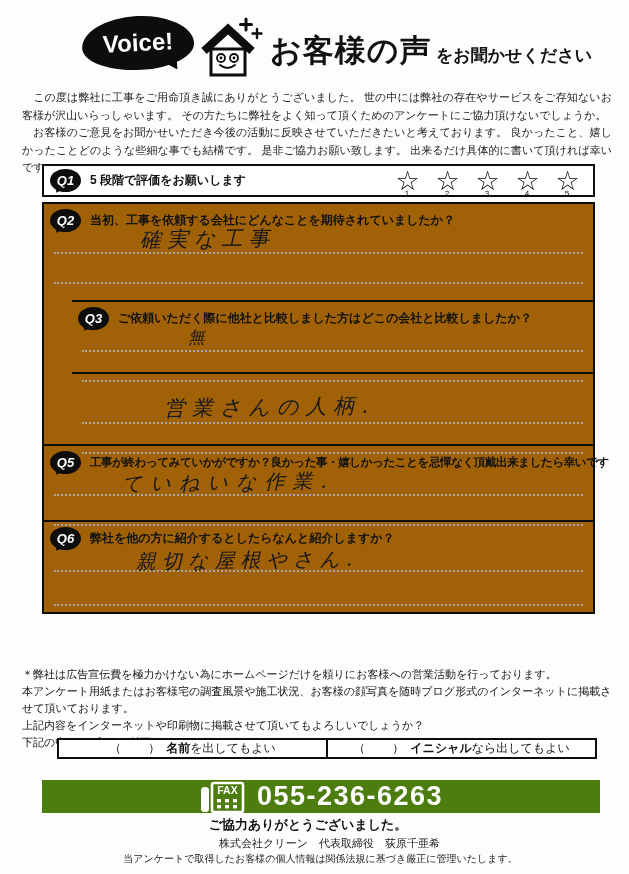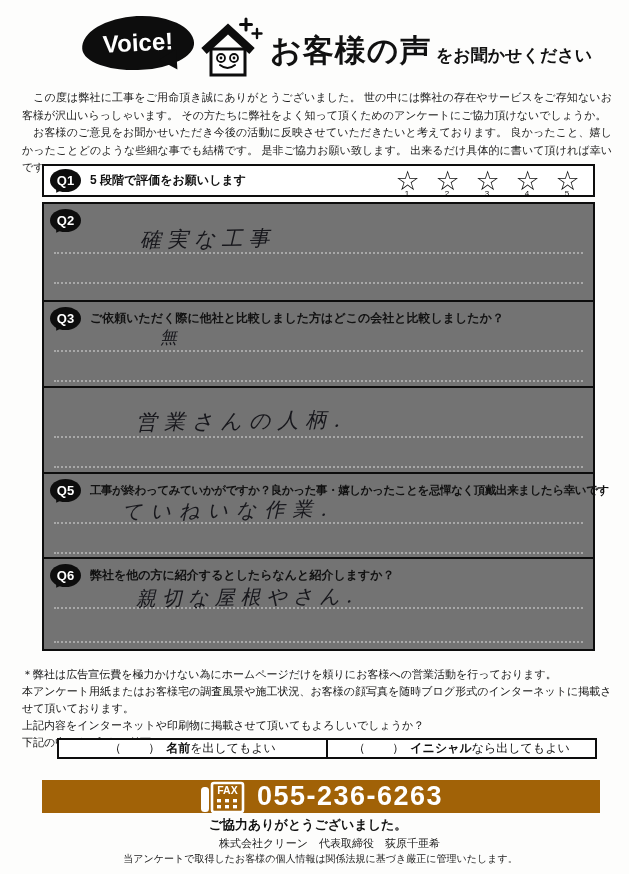--- a/index.html
+++ b/index.html
@@ -30,21 +30,21 @@
   .ttl-sub  { font-size: 17px; font-weight: bold; }
 
   
   .intro { position: absolute; top: 89px; left: 22px; width: 590px; }
   .intro p { font-size: 11px; line-height: 1.6; color: #1a1a1a; text-align: justify; }
 
   
   .qbadge {
     position: relative; display: inline-flex; align-items: center; justify-content: center;
     min-width: 31px; height: 23px; background: #0d0d0d; color: #fff;
-    border-radius: 50%; font-weight: bold; font-size: 13px; flex: 0 0 auto;
+    border-radius: 50%; font-weight: bold; font-size: 13px; flex: 0 0 auto; font-style: italic;
   }
   .qbadge::after {
     content: ""; position: absolute; left: 2px; bottom: -6px;
     border: 5px solid transparent; border-top: 8px solid #0d0d0d;
     transform: rotate(32deg);
   }
   .qtext { font-weight: bold; font-size: 12px; margin-left: 9px; white-space: nowrap; }
 
   
   .q1box {
@@ -54,25 +54,25 @@
   }
   .stars { margin-left: auto; display: flex; gap: 13px; }
   .star { position: relative; width: 27px; text-align: center; }
   .star .glyph { font-size: 27px; line-height: 26px; color: #0d0d0d; display: block; }
   .star .num {
     position: absolute; left: 50%; bottom: -4px; transform: translateX(-60%);
     font-size: 8px; color: #0d0d0d;
   }
 
   
-  .qstack { position: absolute; top: 202px; left: 42px; width: 553px; border: 2px solid #0d0d0d; background: #737373; }
+  .qstack { position: absolute; top: 202px; left: 42px; width: 553px; border: 2px solid #0d0d0d; background: #a16207; }
   .qs { position: relative; padding: 5px 8px 0 6px; }
   .s2 { height: 96px; }
-  .s3, .s4 { height: 86px; }
-  .s5 { height: 85px; }
+  .s3, .s4 { height: 72px; margin-left: 28px; }
+  .s5 { height: 76px; }
   .s6 { height: 92px; text-align: center; }
   .s3, .s4, .s5, .s6 { border-top: 2px solid #0d0d0d; }
   .s5 .qtext { font-size: 11.5px; letter-spacing: -0.4px; }
   .qrow { display: flex; align-items: center; }
   .dot { position: absolute; left: 10px; right: 10px; border-bottom: 2px dotted #a8a8a8; }
   .l1 { top: 48px; } .l2 { top: 78px; }
   .s6 .l2 { top: 82px; }
 
   
   .hw {
@@ -106,21 +106,21 @@
   }
   .nname { width: 208px; border-right: 2px solid #0d0d0d; position: relative;
            display: flex; align-items: center; padding-left: 10px; }
   .naddr { flex: 1; display: flex; align-items: center; padding-left: 8px; }
   .nlabel { font-size: 11px; font-weight: bold; letter-spacing: 2px; }
   .hwname { left: 72px; top: -7px; font-size: 20px; letter-spacing: 3px; }
 
   
   .faxbar {
     position: absolute; top: 780px; left: 42px; width: 558px; height: 33px;
-    background: #a16207; display: flex; align-items: center; justify-content: center; gap: 10px;
+    background: #4d7c0f; display: flex; align-items: center; justify-content: center; gap: 10px;
   }
   .faxnum { color: #fff; font-size: 27px; font-weight: bold; letter-spacing: 1.5px; }
 
   
   .closing { position: absolute; top: 816px; left: 0; width: 616px; text-align: center; }
   .thanks  { font-size: 13px; font-weight: bold; }
   .company { font-size: 11px; margin-top: 2px; color: #222; padding-left: 43px; }
   .privacy { font-size: 10px; margin-top: 1px; color: #222; margin-left: 25px; }
 </style>
 </head>
@@ -179,20 +179,21 @@
         <span class="num">5</span>
       </span>
     </div>
   </section>
 
   <div class="qstack">
 
     <section class="qs s2">
       <div class="qrow">
         <span class="qbadge">Q2</span>
+        <span class="qtext">当初、工事を依頼する会社にどんなことを期待されていましたか？</span>
       </div>
       <span class="hw hw2">確実な工事</span>
       <div class="dot l1"></div>
       <div class="dot l2"></div>
     </section>
 
     <section class="qs s3">
       <div class="qrow">
         <span class="qbadge">Q3</span>
         <span class="qtext">ご依頼いただく際に他社と比較しました方はどこの会社と比較しましたか？</span>

